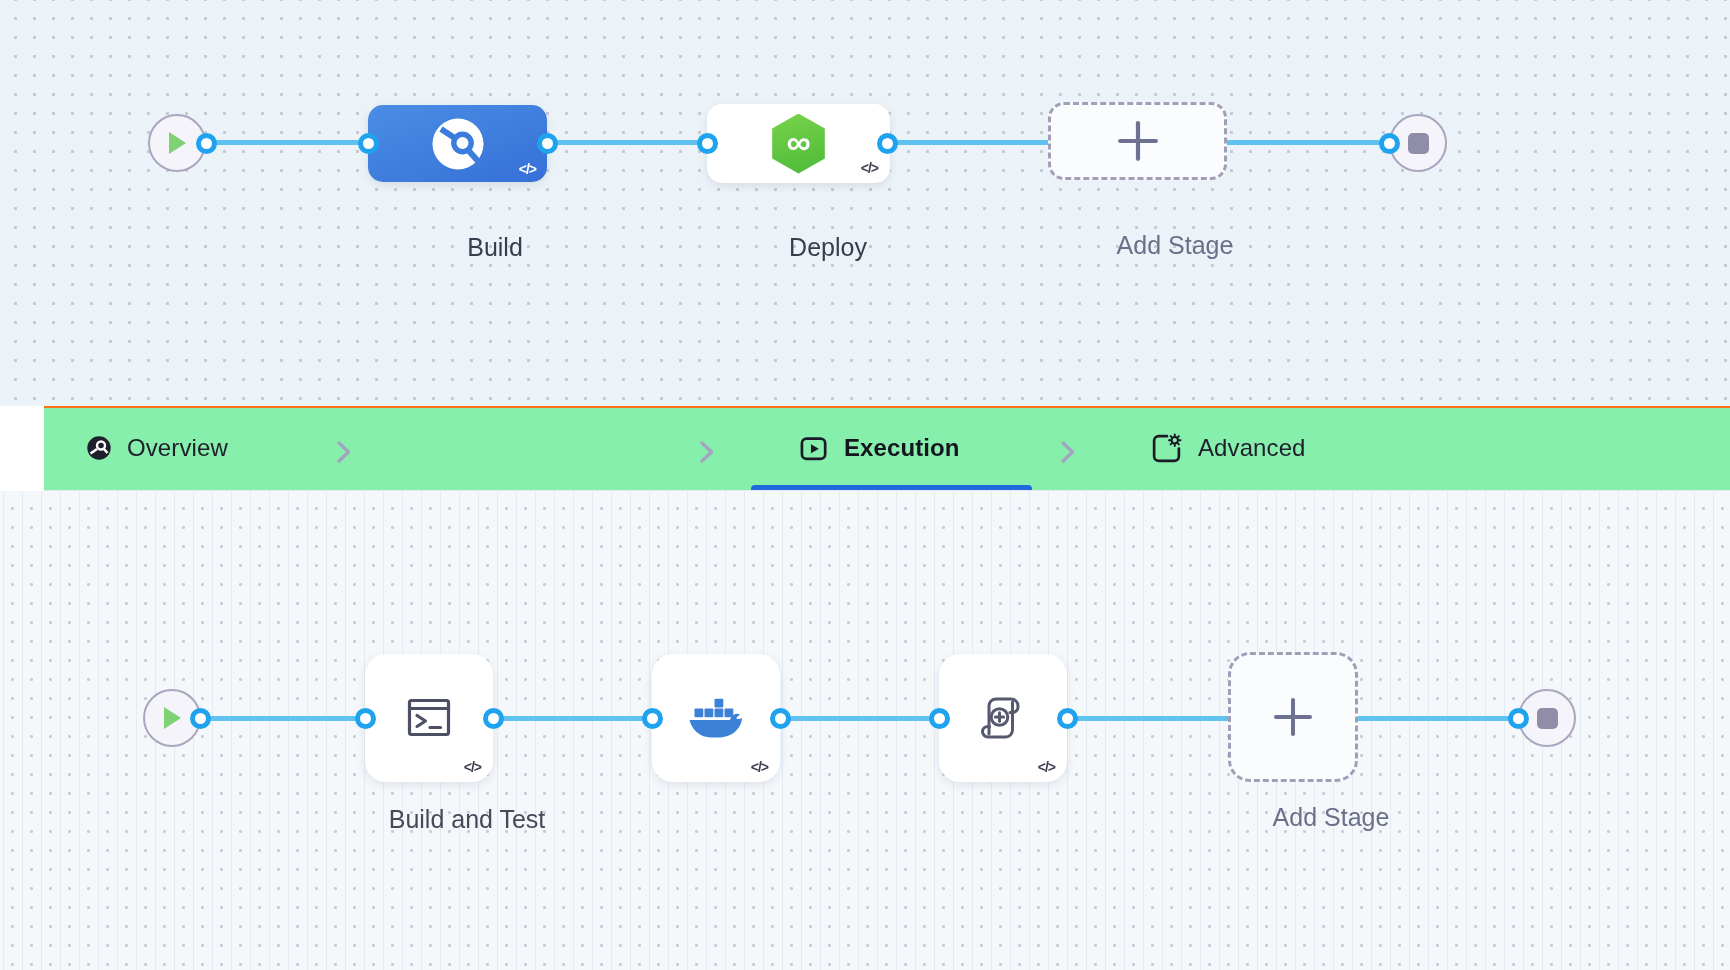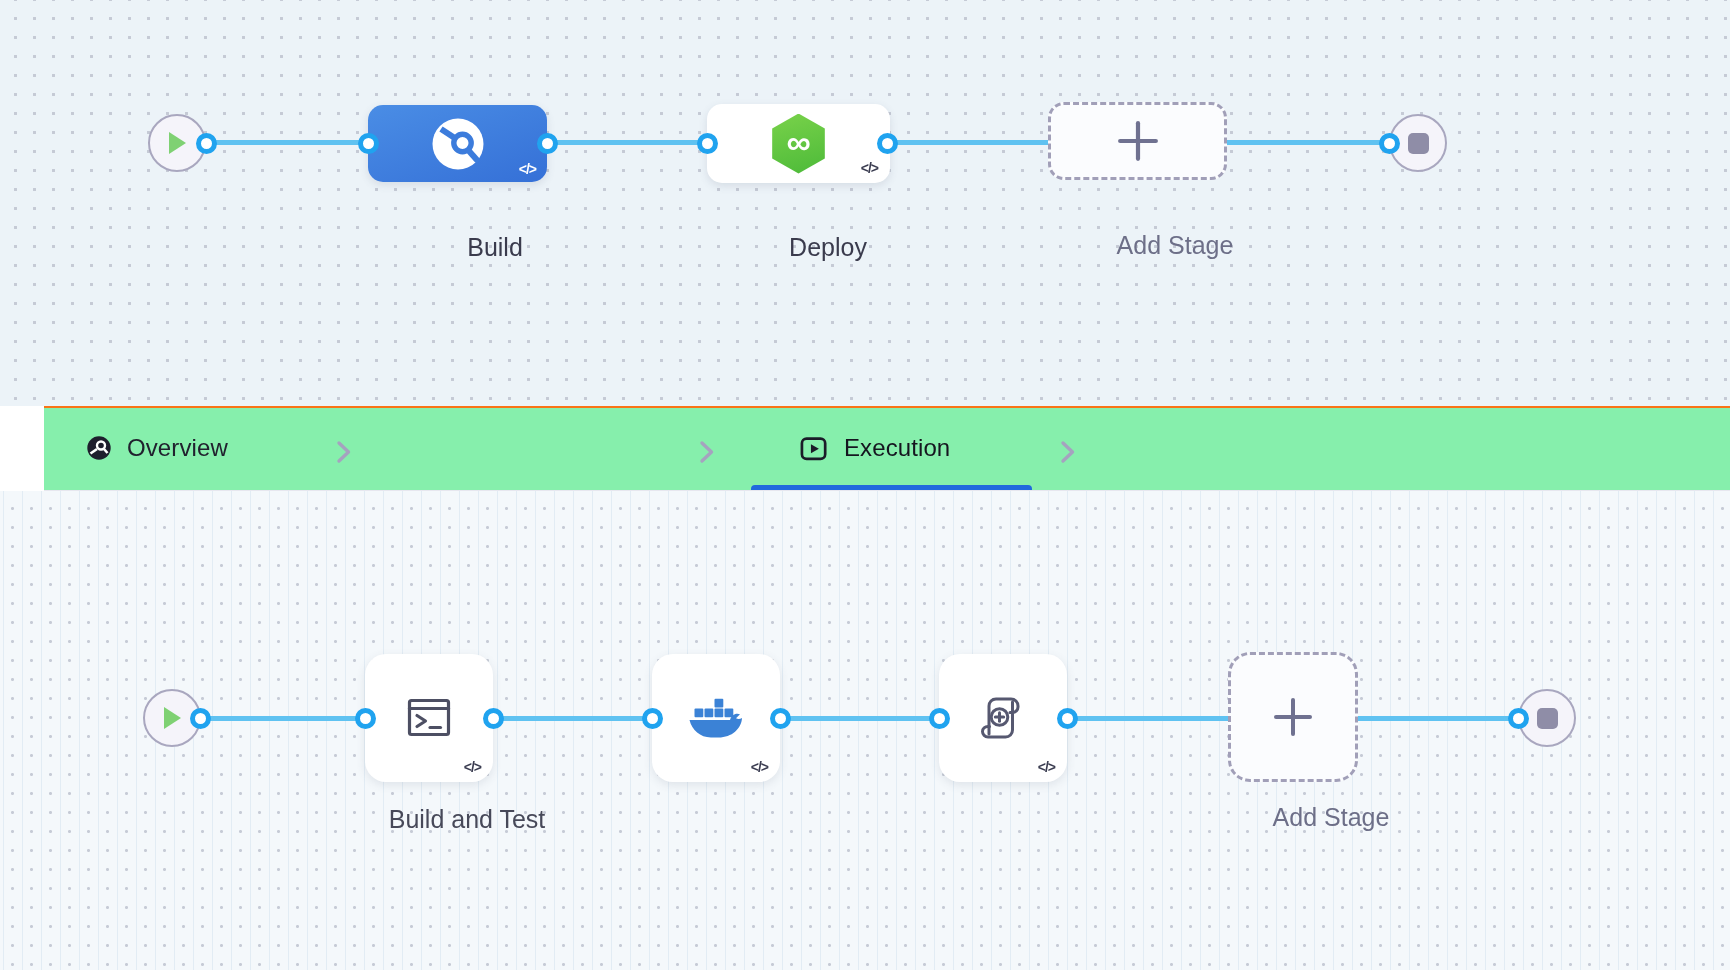--- a/index.html
+++ b/index.html
@@ -23,21 +23,21 @@
       radial-gradient(circle,#c6cbd6 1.3px,transparent 1.6px);
     background-size:19px 19px;background-position:3px 8px;
   }
   
   .tabbar{
     position:absolute;top:406px;left:0;right:0;height:85px;background:#86efac;
     border-top:2px solid #f97316;border-bottom:1px solid #e7e7ef;box-sizing:border-box;margin-left:44px;
   }
   .tab{position:absolute;top:0;height:80px;display:flex;align-items:center;gap:15px;cursor:pointer;}
   .tab-label{font-size:24px;font-weight:500;color:#21212e;letter-spacing:.1px;}
-  .tab-label.active{font-weight:400;color:#15151f;}
+  .tab-label.active{font-weight:700;color:#15151f;}
   .chev{position:absolute;top:30px;}
   .tab-underline{
     position:absolute;bottom:0;height:5px;background:#2169dd;border-radius:4px 4px 0 0;
   }
   
   .flow-line{position:absolute;height:5px;background:#5fc2f1;border-radius:3px;z-index:1;}
   .port{
     position:absolute;width:21px;height:21px;border-radius:50%;
     background:#ffffff;border:5px solid #20a3ef;box-sizing:border-box;z-index:6;
   }
@@ -166,20 +166,39 @@
       <rect x="3.8" y="5.5" width="22.5" height="19.5" rx="4.5" stroke="#1b1b28" stroke-width="2.6" fill="none"></rect>
       <path d="M12.5 10.8 L20.2 15.2 L12.5 19.6 Z" fill="#1b1b28"></path>
     </svg>
     <span class="tab-label active">Execution</span>
   </div>
 
   <svg class="chev" style="left:1013px" width="20" height="28" viewBox="0 0 20 28">
     <path d="M6 5 L15.5 14 L6 23" stroke="#a5a3bf" stroke-width="3.4" fill="none" stroke-linecap="round" stroke-linejoin="round"></path>
   </svg>
 
+  <div class="tab" style="left:1106px">
+    <svg width="33" height="33" viewBox="0 0 32 32">
+      <path d="M28 16 V23.5 C28 26 26 28 23.5 28 H8.5 C6 28 4 26 4 23.5 V8.5 C4 6 6 4 8.5 4 H16.5" fill="none" stroke="#1b1b28" stroke-width="2.6" stroke-linecap="round"></path>
+      <g stroke="#1b1b28" fill="none">
+        <circle cx="24" cy="8" r="3.1" stroke-width="2"></circle>
+        <g stroke-width="1.9" stroke-linecap="round">
+          <line x1="24" y1="2.4" x2="24" y2="4.1"></line>
+            <line x1="24" y1="11.9" x2="24" y2="13.6"></line>
+          <line x1="18.4" y1="8" x2="20.1" y2="8"></line>
+            <line x1="27.9" y1="8" x2="29.6" y2="8"></line>
+          <line x1="20" y1="4" x2="21.2" y2="5.2"></line>
+            <line x1="26.8" y1="10.8" x2="28" y2="12"></line>
+          <line x1="28" y1="4" x2="26.8" y2="5.2"></line>
+            <line x1="21.2" y1="10.8" x2="20" y2="12"></line>
+        </g>
+      </g>
+    </svg>
+    <span class="tab-label">Advanced</span>
+  </div>
 
   <div class="tab-underline" style="left:707px;width:281px"></div>
 </div>
 
 <div class="canvas canvas-bottom">
 
   <div class="flow-line" style="left:172px;top:224.5px;width:1346px"></div>
 
   <div class="endpoint" style="left:143px;top:198px">
     <svg width="24" height="26" viewBox="0 0 24 26">

